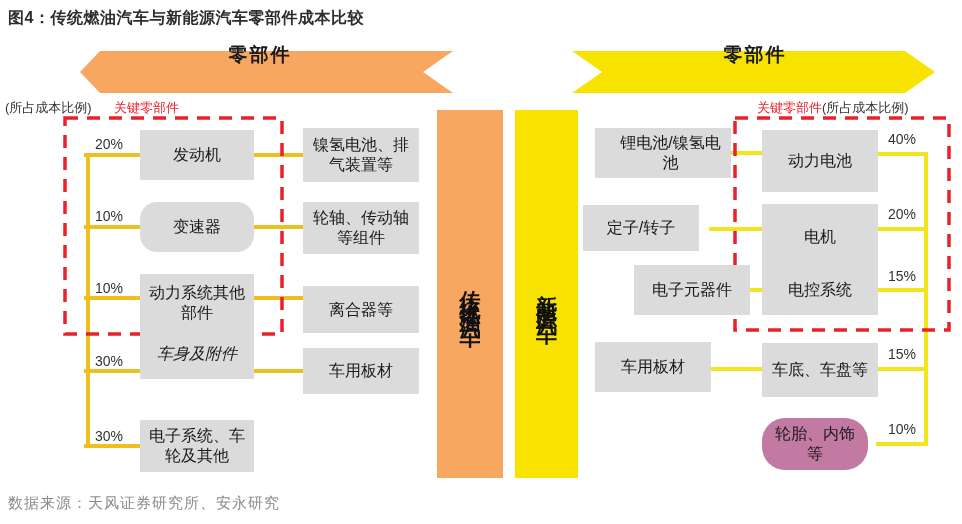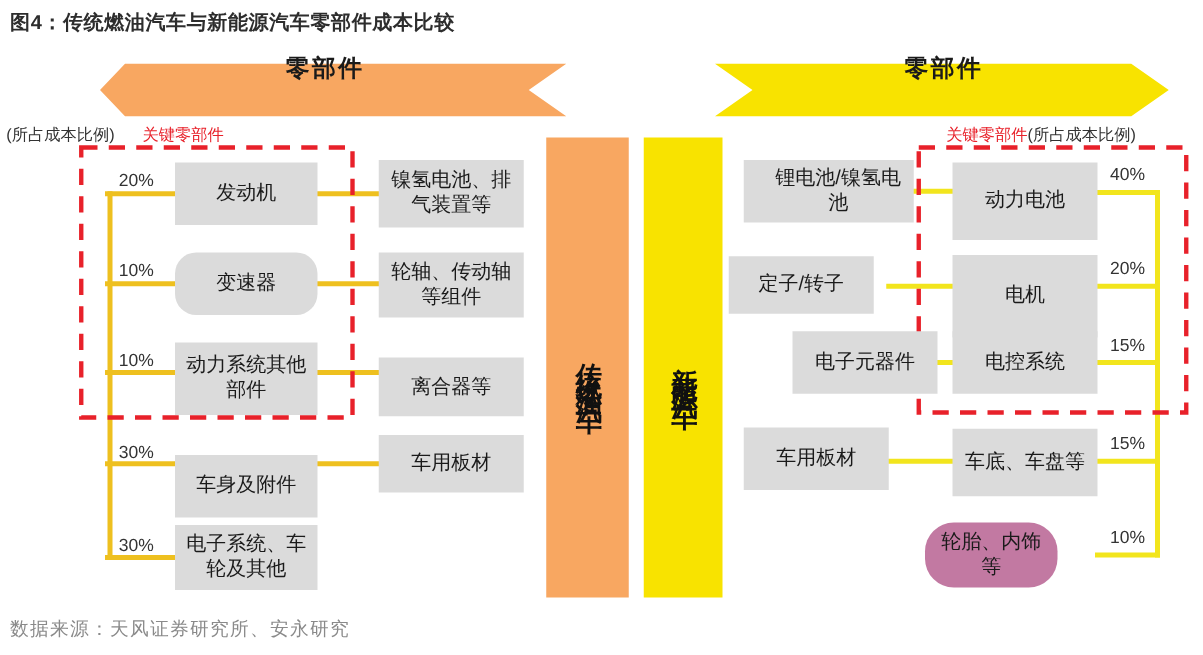--- a/index.html
+++ b/index.html
@@ -91,38 +91,38 @@
 
 <div class="abs pct l" style="top:136px;">20%</div>
 <div class="abs pct l" style="top:208px;">10%</div>
 <div class="abs pct l" style="top:280px;">10%</div>
 <div class="abs pct l" style="top:353px;">30%</div>
 <div class="abs pct l" style="top:428px;">30%</div>
 
 <div class="abs pbox" style="left:140px;top:130px;width:114px;height:50px;">发动机</div>
 <div class="abs pbox" style="left:140px;top:202px;width:114px;height:50px;border-radius:17px;">变速器</div>
 <div class="abs pbox" style="left:140px;top:274px;width:114px;height:58px;">动力系统其他部件</div>
-<div class="abs pbox" style="left:140px;top:364px;width:114px;height:50px;">车身及附件</div>
+<div class="abs pbox" style="left:140px;top:329px;width:114px;height:50px;font-style:italic;">车身及附件</div>
 <div class="abs pbox" style="left:140px;top:420px;width:114px;height:52px;">电子系统、车轮及其他</div>
 
 <div class="abs pbox" style="left:303px;top:128px;width:116px;height:54px;">镍氢电池、排气装置等</div>
 <div class="abs pbox" style="left:303px;top:202px;width:116px;height:52px;">轮轴、传动轴等组件</div>
 <div class="abs pbox" style="left:303px;top:286px;width:116px;height:47px;">离合器等</div>
 <div class="abs pbox" style="left:303px;top:348px;width:116px;height:46px;">车用板材</div>
 
 <div class="abs pbox" style="left:595px;top:128px;width:136px;height:50px;padding-left:24px;">锂电池/镍氢电池</div>
 <div class="abs pbox" style="left:583px;top:205px;width:116px;height:46px;">定子/转子</div>
 <div class="abs pbox" style="left:590px;top:265px;width:116px;height:50px;margin-left:44px;">电子元器件</div>
 <div class="abs pbox" style="left:595px;top:342px;width:116px;height:50px;">车用板材</div>
 
 <div class="abs pbox" style="left:762px;top:130px;width:116px;height:62px;">动力电池</div>
 <div class="abs pbox" style="left:762px;top:204px;width:116px;height:66px;">电机</div>
 <div class="abs pbox" style="left:762px;top:265px;width:116px;height:50px;text-align:right;">电控系统</div>
 <div class="abs pbox" style="left:762px;top:343px;width:116px;height:54px;">车底、车盘等</div>
-<div class="abs pbox purple" style="left:740px;top:418px;width:106px;height:52px;border-radius:23px;">轮胎、内饰等</div>
+<div class="abs pbox purple" style="left:762px;top:418px;width:106px;height:52px;border-radius:23px;">轮胎、内饰等</div>
 
 <div class="abs pct r" style="top:131px;">40%</div>
 <div class="abs pct r" style="top:206px;">20%</div>
 <div class="abs pct r" style="top:268px;">15%</div>
 <div class="abs pct r" style="top:346px;">15%</div>
 <div class="abs pct r" style="top:421px;">10%</div>
 
 <div class="abs src">数据来源：天风证券研究所、安永研究</div>
 
 </body></html>

